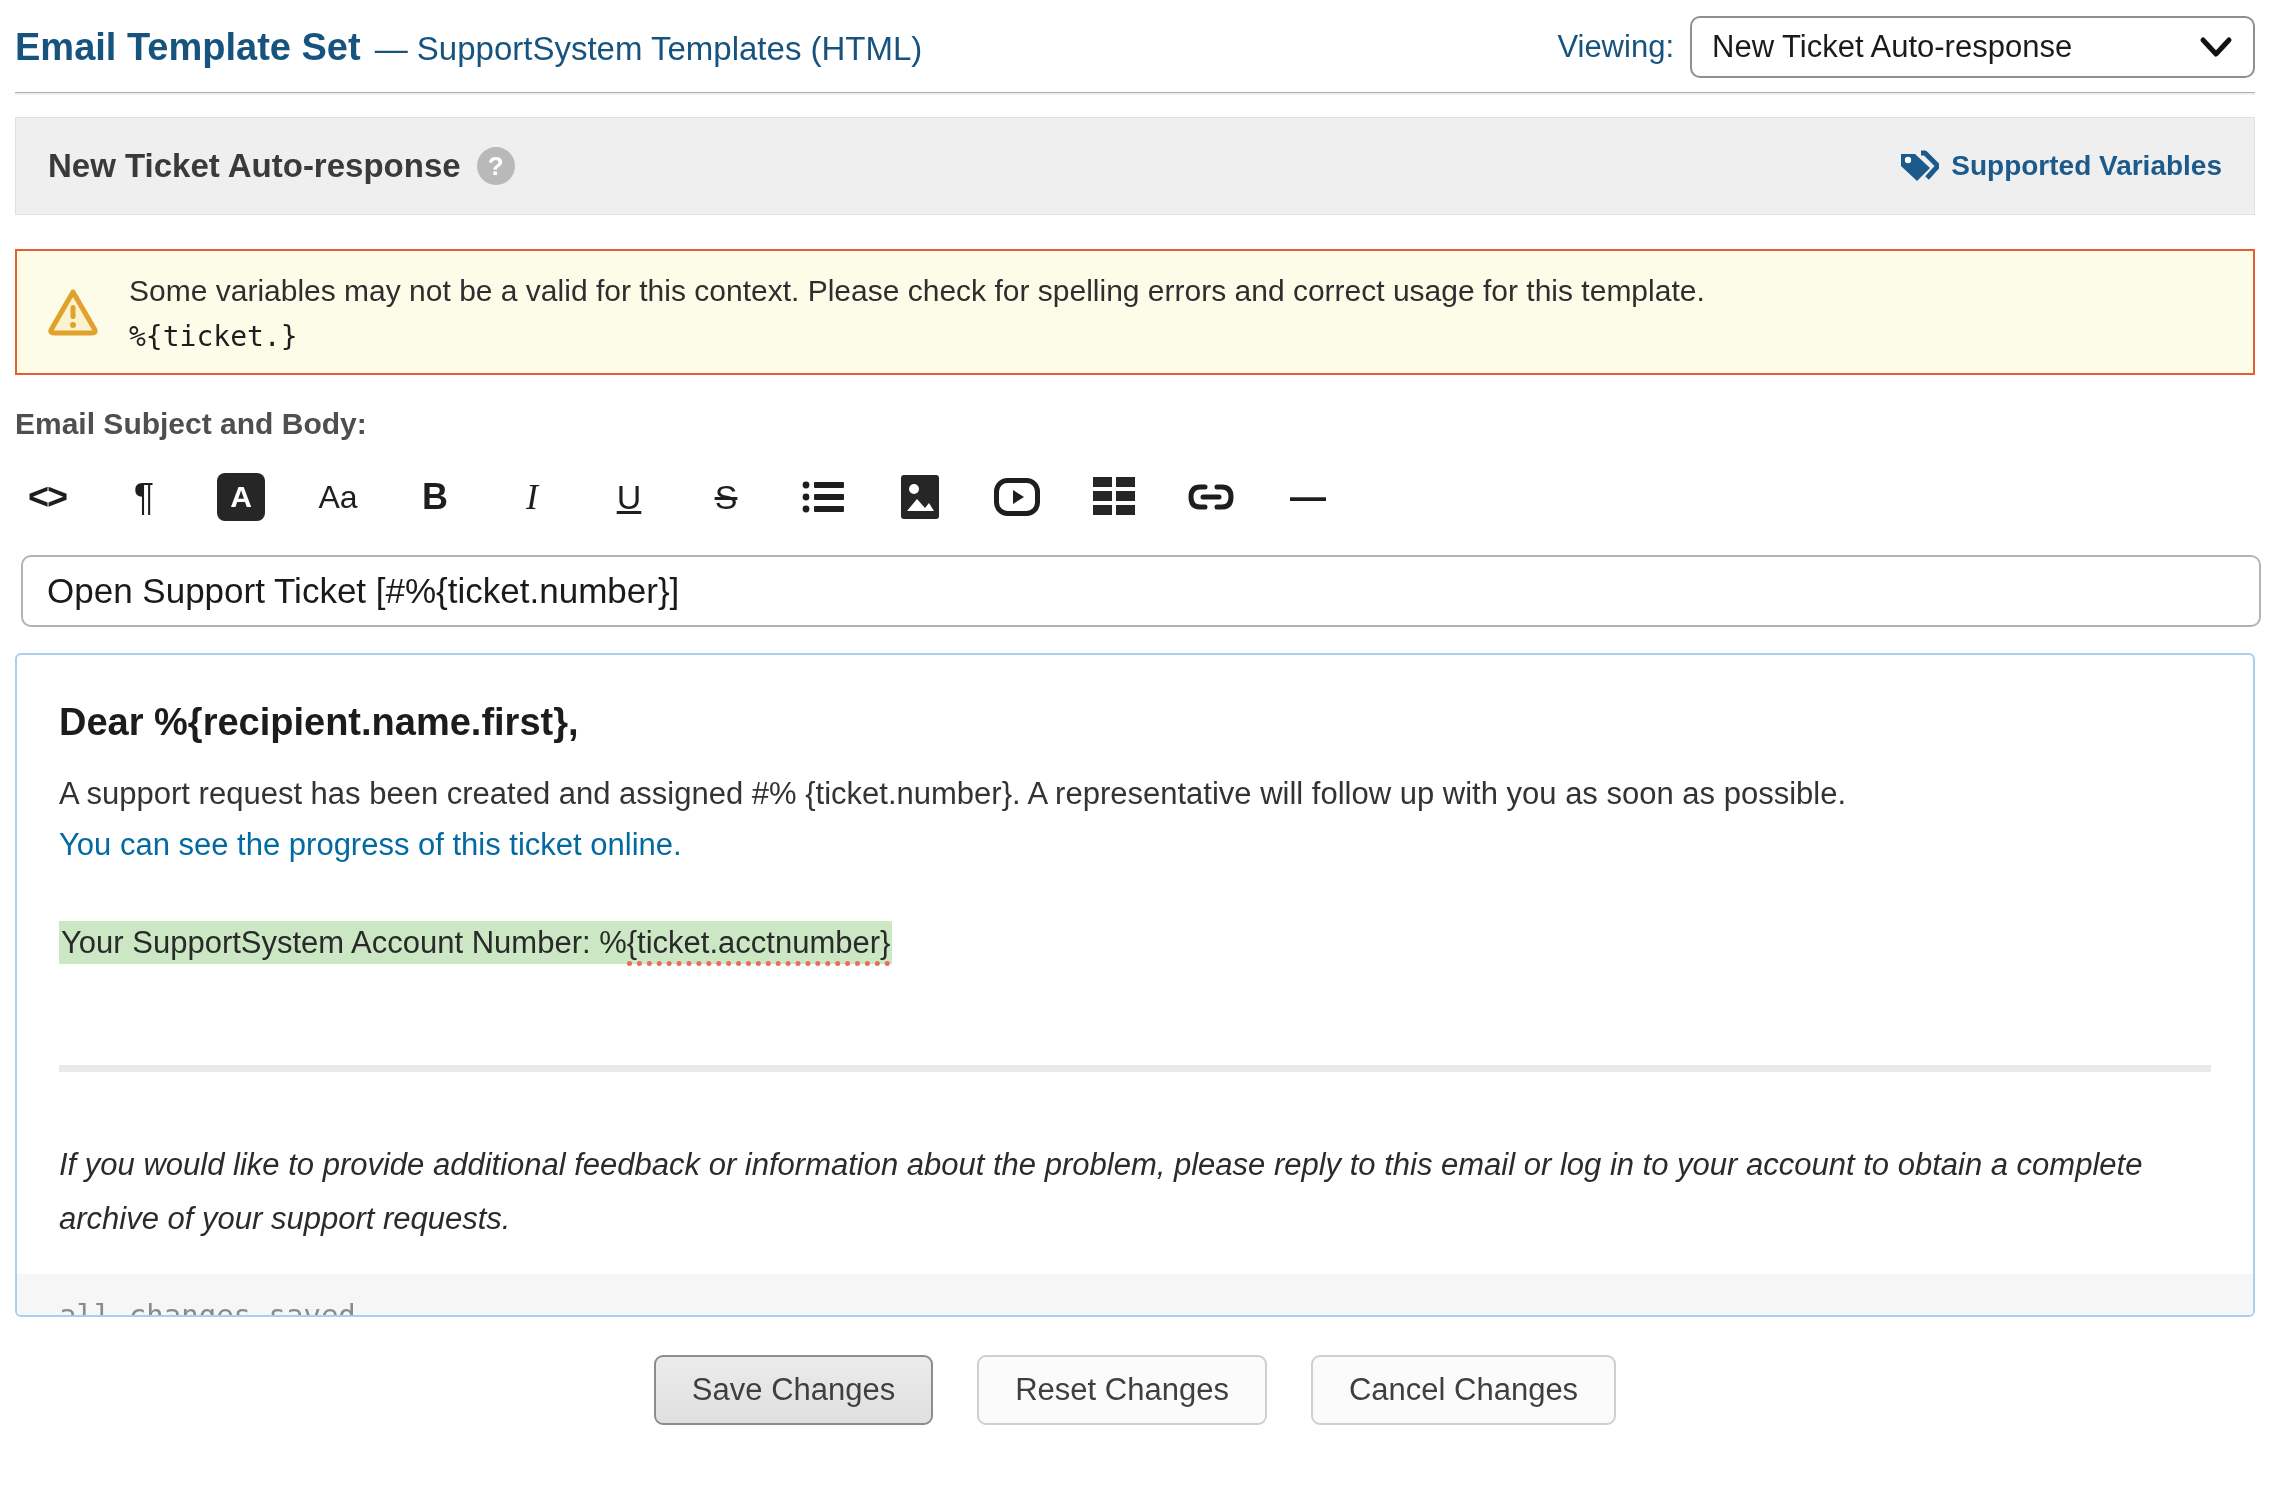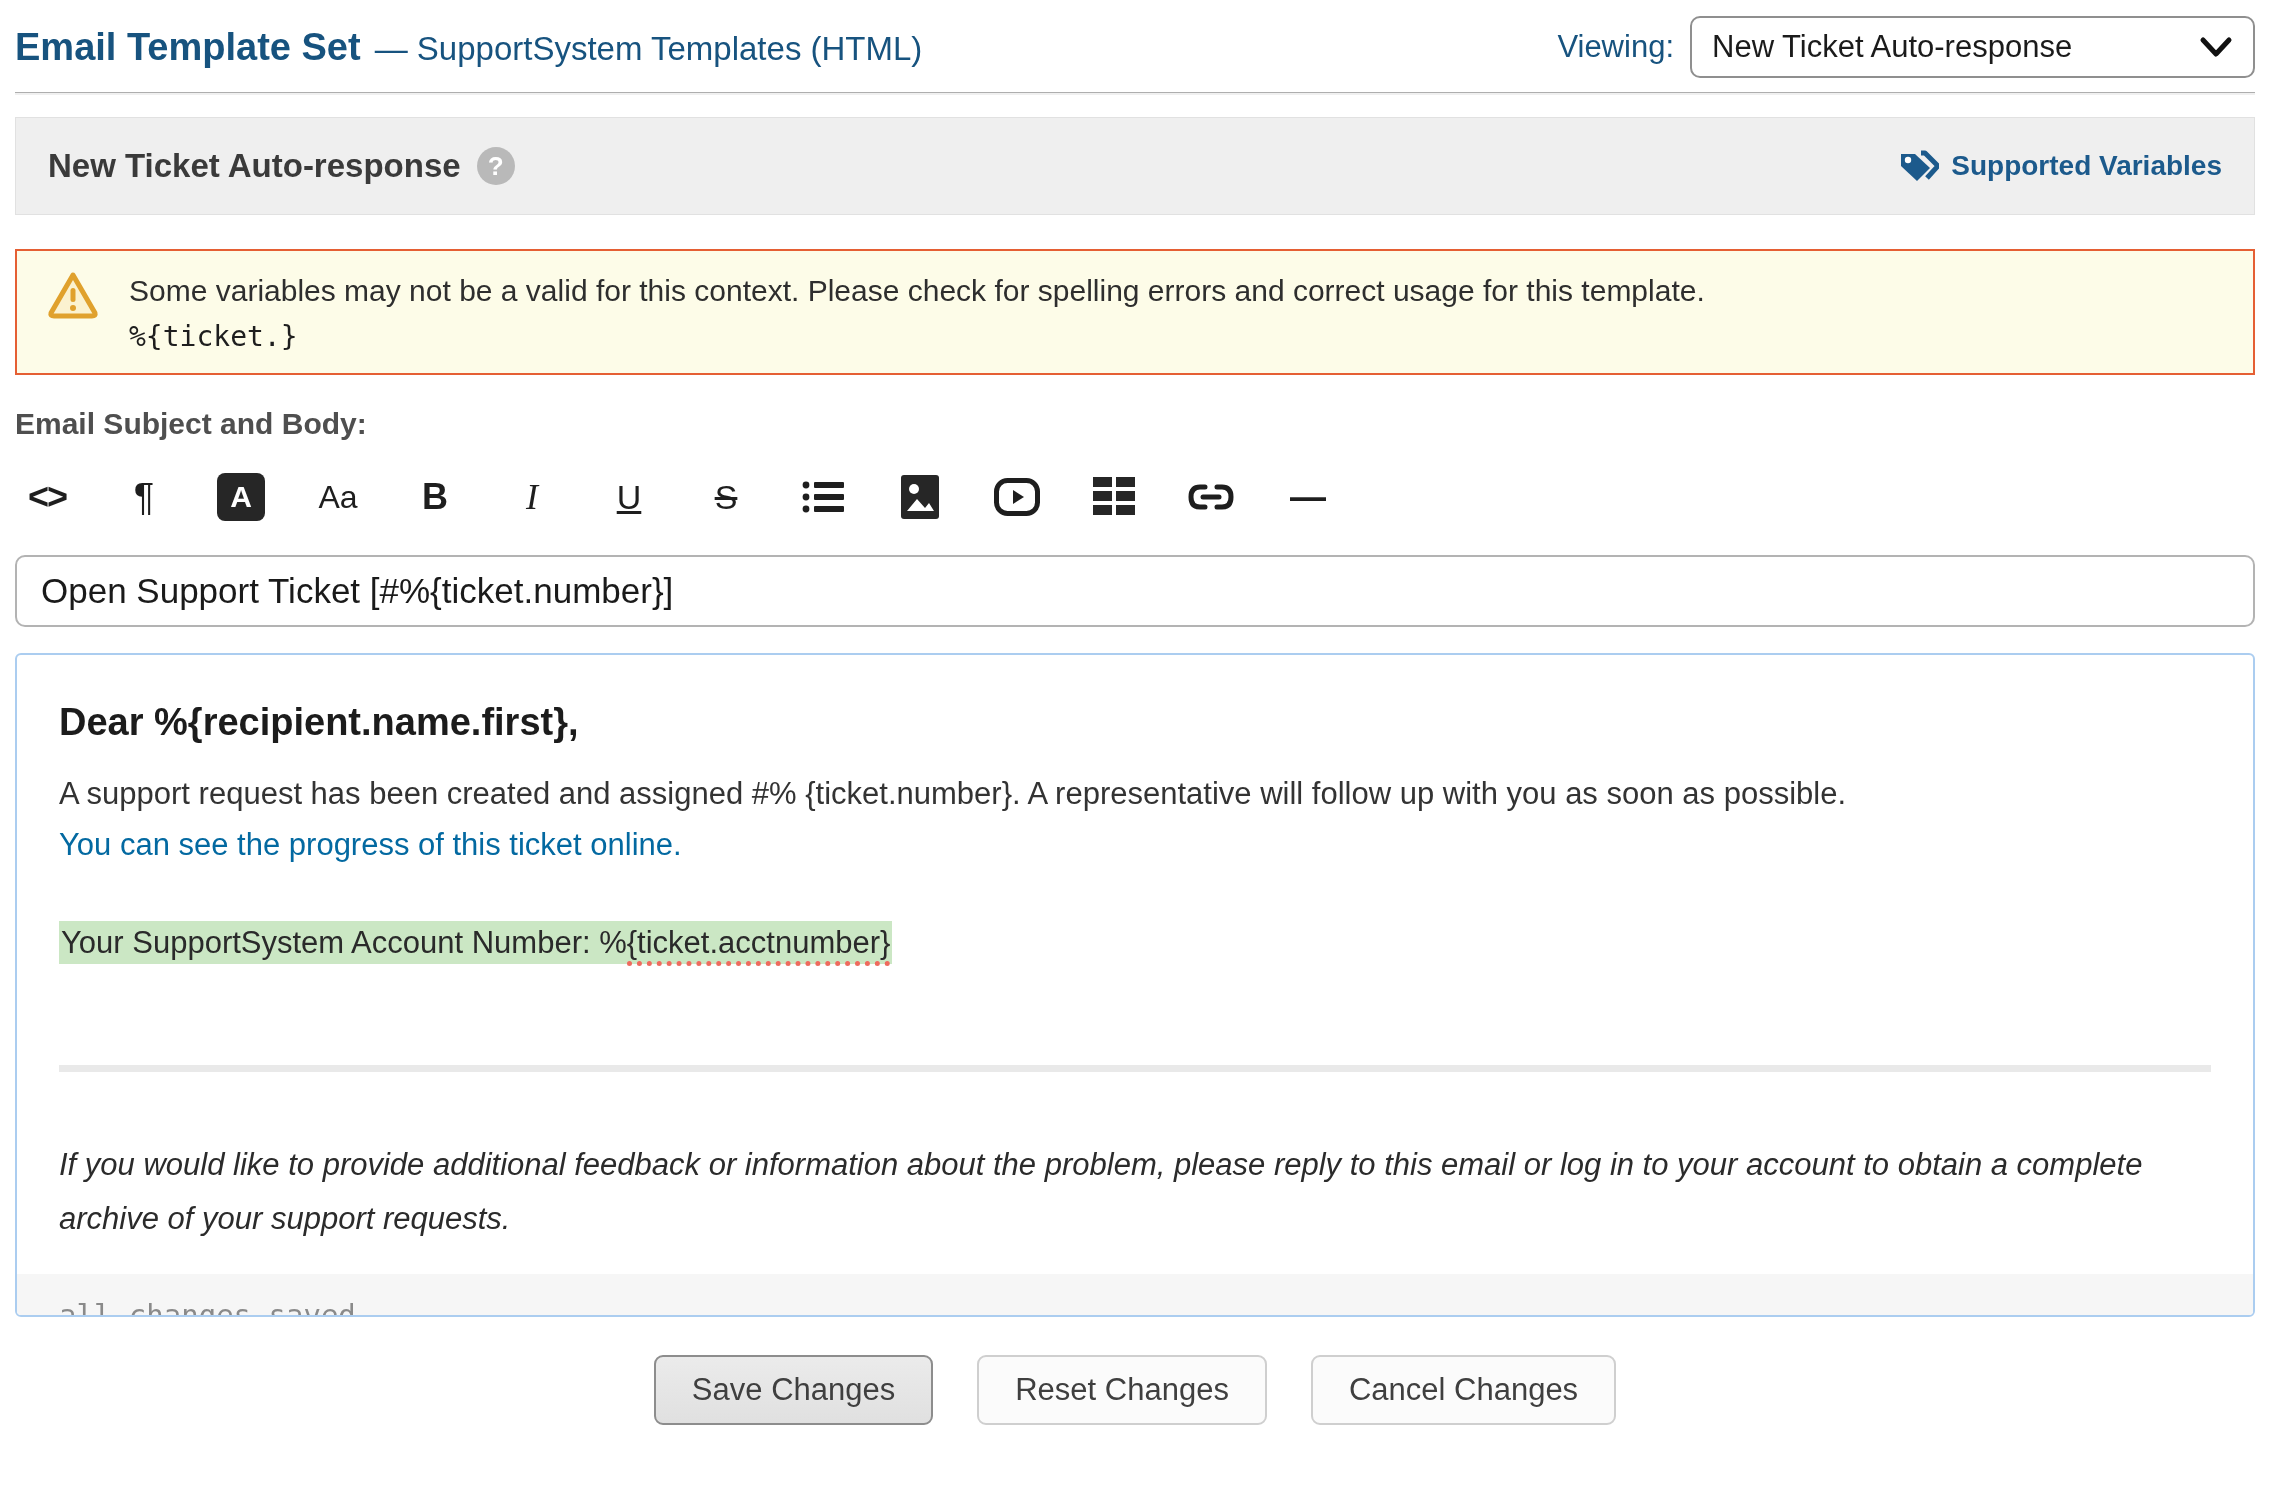--- a/index.html
+++ b/index.html
@@ -49,21 +49,21 @@
     display: flex; align-items: center; justify-content: center;
     margin-left: 16px; cursor: pointer;
   }
   .supported-vars { display: flex; align-items: center; cursor: pointer; }
   .supported-vars .label { font-size: 28px; font-weight: bold; color: #1c5a8c; margin-left: 12px; }
 
   
   .warning-box {
     margin-top: 34px;
     border: 2px solid #e55f33; background: #fdfce8;
-    padding: 20px 30px; display: flex; align-items: flex-start;
+    padding: 20px 30px; display: flex; align-items: center;
   }
   .warning-icon { margin-right: 30px; flex: 0 0 auto; }
   .warning-msg { font-size: 30px; color: #2e2e2e; line-height: 1.3; }
   .warning-code {
     font-family: "DejaVu Sans Mono", monospace;
     font-size: 28px; color: #1e1e1e; margin-top: 10px;
   }
 
   
   .editor-label { margin-top: 32px; font-size: 30px; font-weight: bold; color: #4f4f4f; }
@@ -87,21 +87,21 @@
   .g-underline { text-decoration: underline; font-size: 34px; }
   .g-strike { text-decoration: line-through; font-size: 34px; }
   .g-hr { font-weight: bold; font-size: 36px; }
 
   
   .subject-input {
     margin-top: 30px; width: 100%; height: 72px;
     border: 2px solid #b3b3b3; border-radius: 10px;
     font-size: 35px; color: #1a1a1a; padding: 0 24px;
     font-family: "Liberation Sans", sans-serif;
-    outline: none; display: block; background: #fff;
+    outline: none; display: block; background: #fff; margin-left: 6px;
   }
 
   
   .body-editor {
     margin-top: 26px;
     border: 2px solid #abcdf0; border-radius: 6px;
     height: 664px;
     display: flex; flex-direction: column; justify-content: space-between;
     overflow: hidden; background: #fff; gap: 28px;
   }

